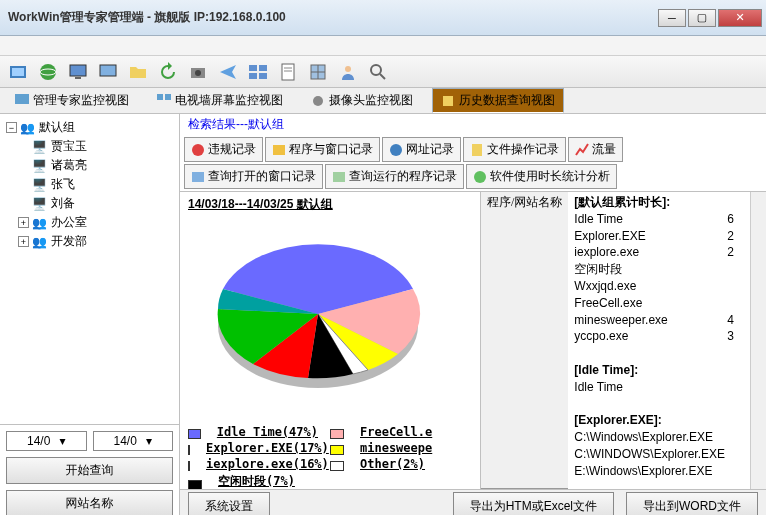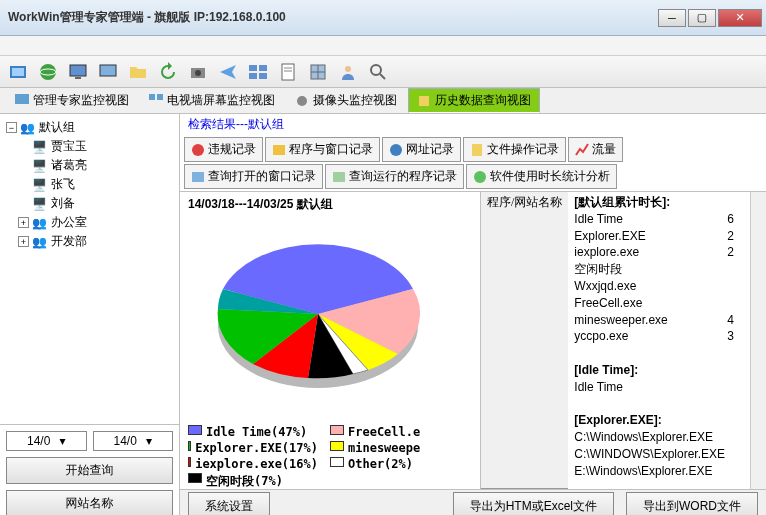--- a/index.html
+++ b/index.html
@@ -10,23 +10,23 @@
 .winbtns { display: flex; gap: 2px; }
 .winbtn { width: 28px; height: 18px; display: flex; align-items: center; justify-content: center; border: 1px solid #888; background: linear-gradient(#f8f8f8,#d8d8d8); cursor: pointer; font-size: 11px; }
 .winbtn.close { background: linear-gradient(#e07070,#c04040); color: #fff; width: 44px; }
 
 .menubar { height: 20px; background: #f4f4f4; border-bottom: 1px solid #d0d0d0; display: flex; align-items: center; padding: 0 6px; }
 
 .toolbar1 { height: 32px; background: linear-gradient(#f8f8f8,#e8e8e8); border-bottom: 1px solid #c0c0c0; display: flex; align-items: center; padding: 0 6px; gap: 6px; }
 .tbicon { width: 24px; height: 24px; display: flex; align-items: center; justify-content: center; cursor: pointer; border-radius: 2px; }
 .tbicon svg { width: 20px; height: 20px; }
 
-.tabbar { height: 26px; background: #f0f0f0; border-bottom: 1px solid #c0c0c0; display: flex; align-items: center; padding: 0 6px; gap: 2px; }
+.tabbar { height: 26px; background: #f0f0f0; border-bottom: 1px solid #c0c0c0; display: flex; align-items: center; padding: 0 6px; gap: 10px; }
 .tab { display: flex; align-items: center; gap: 4px; padding: 3px 8px; cursor: pointer; border: 1px solid transparent; }
-.tab.active { background: #84cc16; border: 1px solid #a0b0c0; border-bottom: 1px solid #fff; }
+.tab.active { background: #a16207; border: 1px solid #a0b0c0; border-bottom: 1px solid #fff; }
 .tab .ti { width: 14px; height: 14px; }
 
 .mainarea { display: flex; height: 409px; }
 .sidebar { width: 180px; background: #fff; border-right: 1px solid #c0c0c0; display: flex; flex-direction: column; }
 .tree { flex: 1; padding: 4px; overflow: auto; }
 .treeitem { display: flex; align-items: center; gap: 3px; padding: 1px 0; cursor: pointer; }
 .treeitem .exp { width: 11px; height: 11px; border: 1px solid #888; display: flex; align-items: center; justify-content: center; font-size: 9px; background: #fff; }
 .treeitem .icon { width: 16px; height: 14px; display: flex; align-items: center; justify-content: center; }
 .treeitem.child { padding-left: 28px; }
 .treeitem.root { padding-left: 2px; }
@@ -37,25 +37,25 @@
 .btnrow { display: flex; gap: 6px; flex-direction: column; }
 .btn { flex: 1; border: 1px solid #888; background: linear-gradient(#f8f8f8,#e0e0e0); padding: 4px 2px; text-align: center; cursor: pointer; }
 
 .content { flex: 1; background: #fff; display: flex; flex-direction: column; overflow: hidden; }
 .searchresult { color: #0000ee; padding: 2px 8px; }
 .recordtabs { display: flex; flex-wrap: wrap; padding: 2px 4px; gap: 2px; border-bottom: 1px solid #c0c0c0; }
 .rtab { display: flex; align-items: center; gap: 3px; padding: 3px 6px; border: 1px solid #999; background: #f4f4f4; cursor: pointer; white-space: nowrap; }
 .rtab .ri { width: 14px; height: 14px; }
 
 .chartarea { flex: 1; display: flex; overflow: hidden; }
-.chartleft { width: 300px; padding: 4px 8px; }
+.chartleft { width: 300px; padding: 4px 8px; text-decoration: underline; }
 .charttitle { font-weight: bold; margin-bottom: 2px; }
 .pie { width: 260px; height: 200px; position: relative; margin: 6px 0; }
 .legend { display: flex; flex-wrap: wrap; gap: 2px 12px; }
-.legitem { display: flex; align-items: flex-start; gap: 4px; width: 130px; }
+.legitem { display: flex; align-items: flex-end; gap: 16px; width: 130px; }
 .legbox { width: 14px; height: 10px; border: 1px solid #333; }
 .legtext { font-family: monospace; font-weight: bold; white-space: nowrap; }
 
 .proglist { flex: 1; border-left: 1px solid #c0c0c0; overflow: hidden; display: flex; flex-direction: row; }
 .plhead { background: #f0f0f0; border-bottom: 1px solid #999; padding: 2px 6px; font-family: SimSun; }
 .plbody { flex: 1; overflow: auto; padding: 2px 6px; font-family: monospace, SimSun; line-height: 1.4; }
 .plbody .hdr { font-weight: bold; }
 .plrow { display: flex; justify-content: space-between; }
 .plrow .val { padding-right: 10px; }
 

